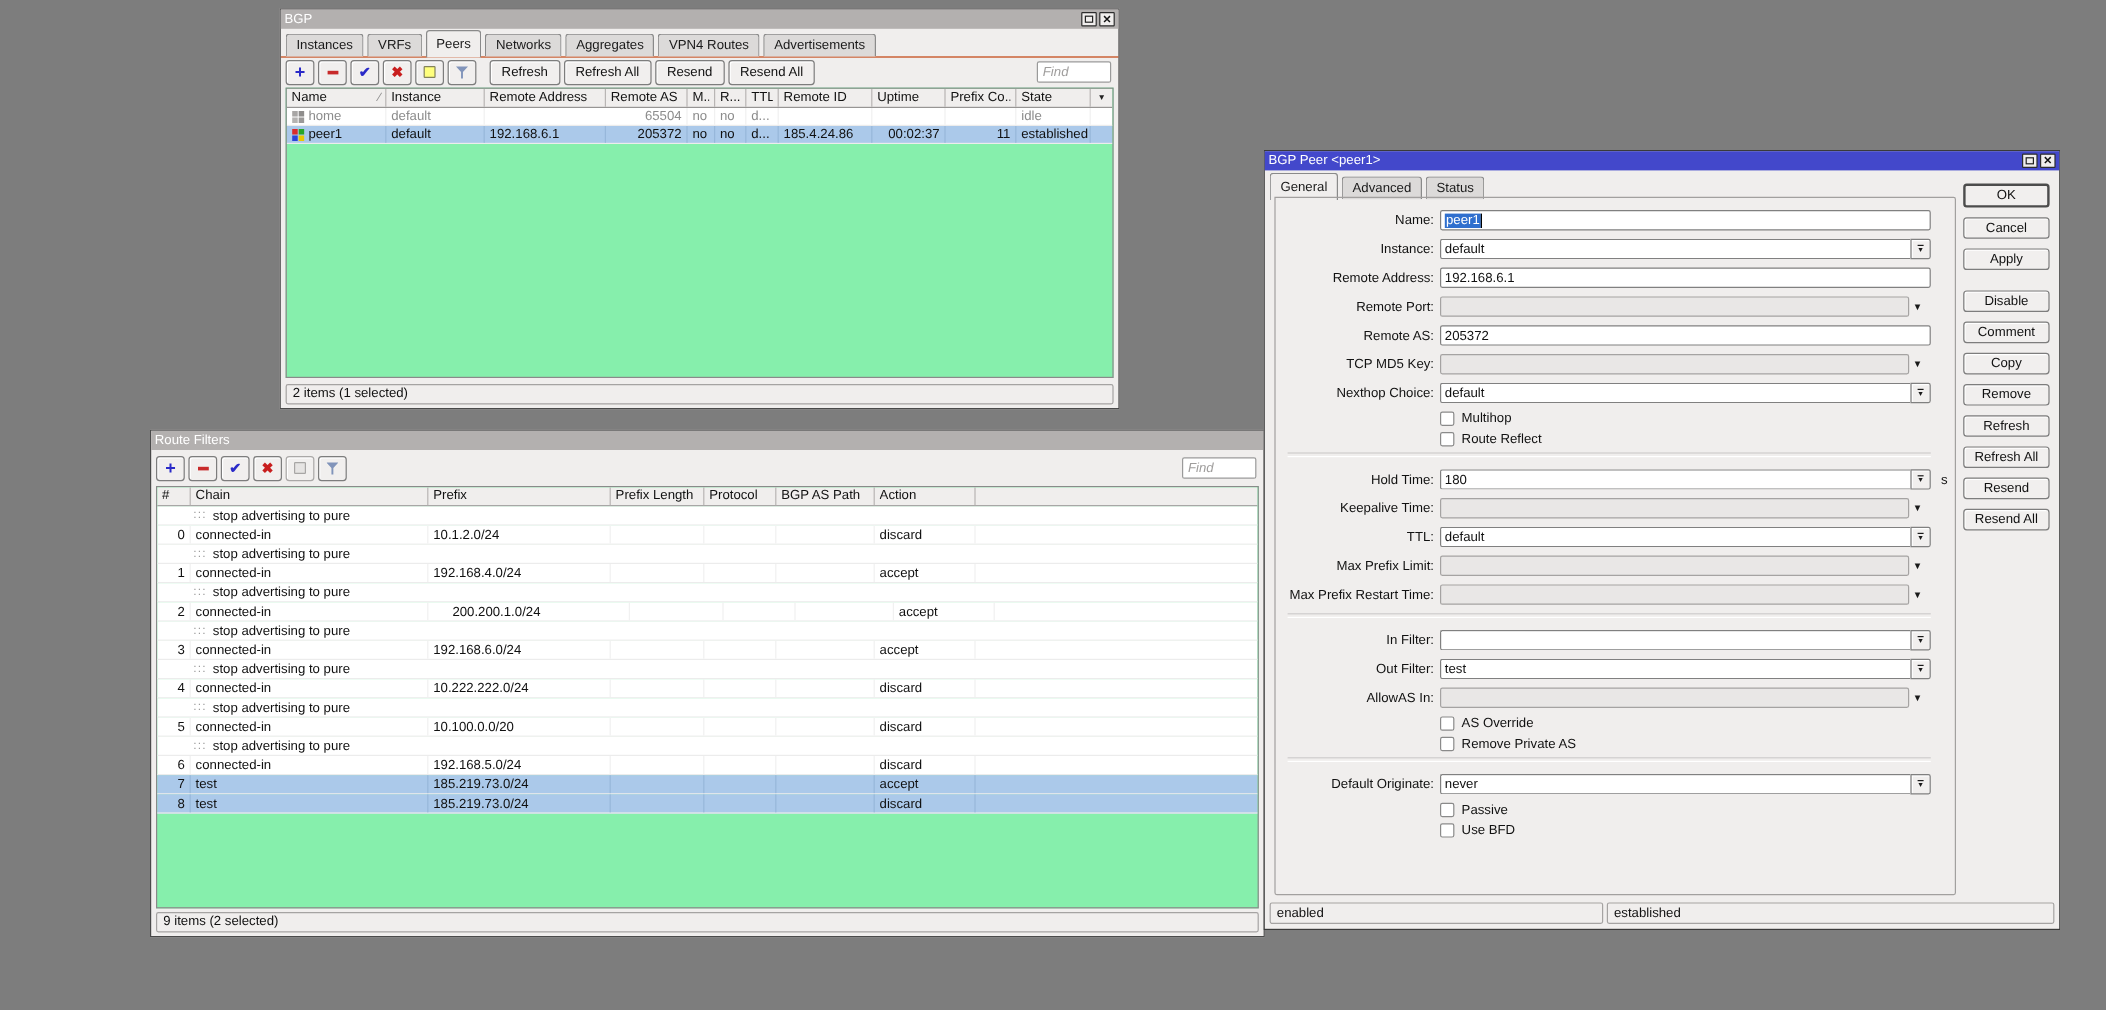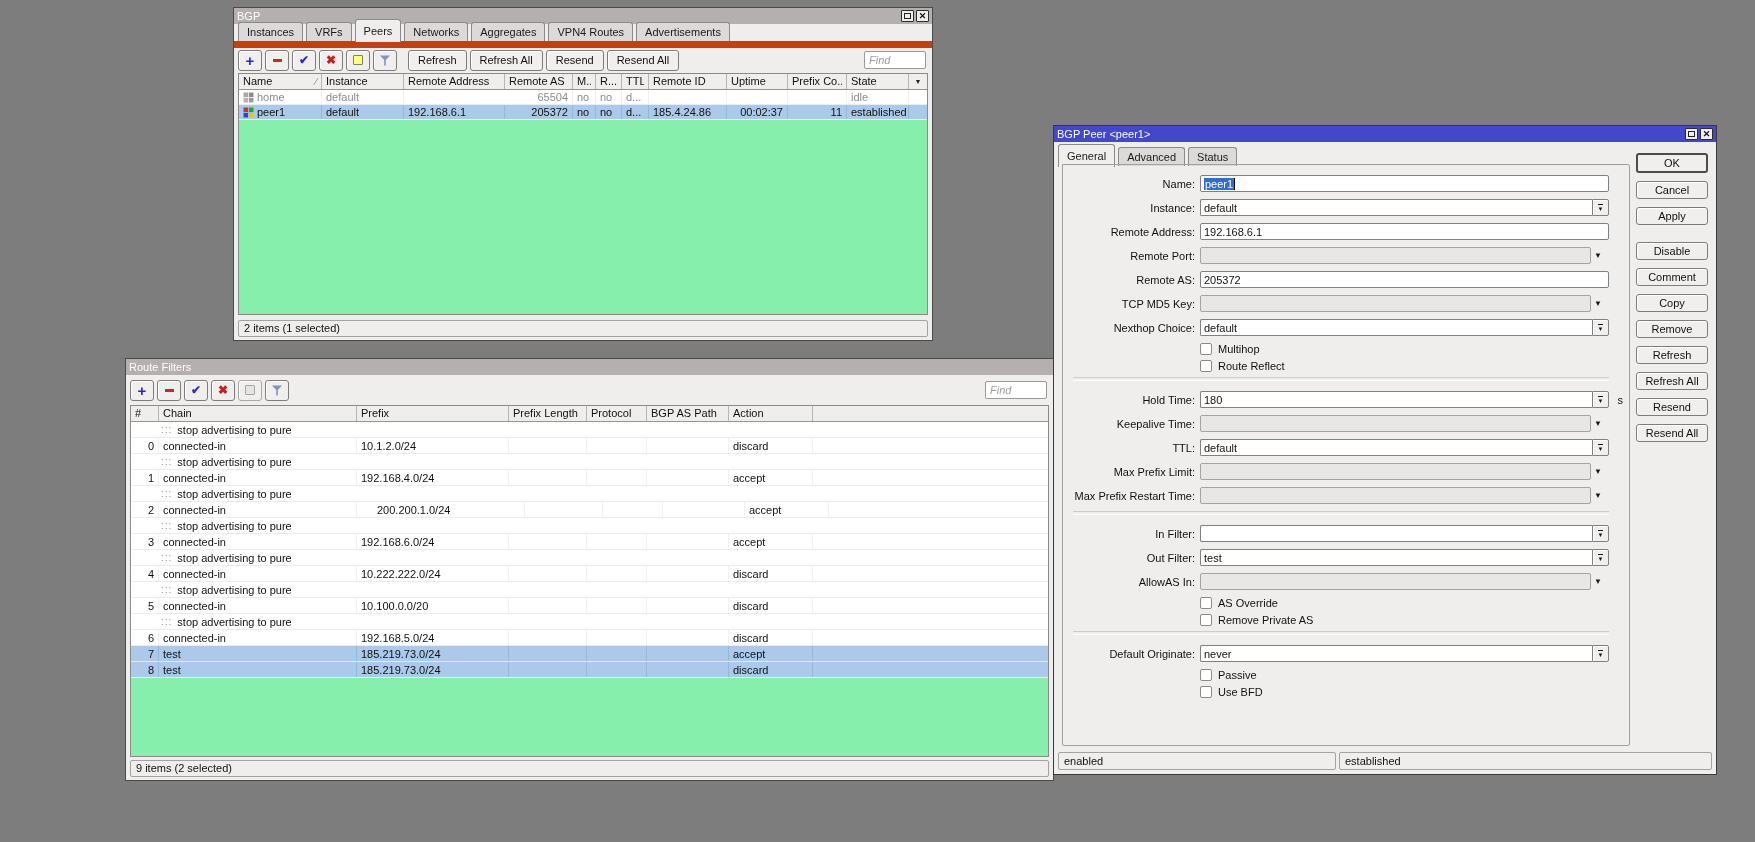--- a/index.html
+++ b/index.html
@@ -5,21 +5,21 @@
   html,body{margin:0;padding:0;background:#7d7d7d;font-family:"Liberation Sans",sans-serif;}
   .desktop{position:relative;width:1755px;height:842px;background:#7d7d7d;overflow:hidden;}
   .window{position:absolute;background:#f0eeed;border:1px solid #4a4a4a;box-sizing:border-box;}
   .titlebar{position:absolute;top:0;left:0;right:0;height:16px;display:flex;align-items:center;padding:0 3px;color:#fff;font-size:11px;box-sizing:border-box;}
   .titlebar.inactive{background:#b3b0af;}
   .titlebar.active{background:#4348cb;}
   .tb-title{flex:1;white-space:nowrap;overflow:hidden;}
   .tb-btns{display:flex;gap:2px;}
   .tb-btn{width:13px;height:12px;background:#f0eeed;border:1px solid #2c2c2c;border-radius:1px;display:flex;align-items:center;justify-content:center;color:#111;font-size:9px;line-height:9px;font-weight:bold;box-sizing:border-box;}
   .glyph-max{width:7px;height:6px;border:1px solid #222;box-sizing:border-box;}
-  .tabbar{position:absolute;top:16px;left:0;right:0;height:24px;display:flex;align-items:flex-end;padding:0 4px;border-bottom:7px solid #c2410c;box-sizing:border-box;}
+  .tabbar{position:absolute;top:16px;left:0;right:0;height:24px;display:flex;align-items:flex-end;padding:0 4px;border-bottom:1px solid #c2410c;box-sizing:border-box;}
   .tab{height:19px;line-height:18px;padding:0 8px;font-size:11px;color:#1a1a1a;background:#dcdad9;border:1px solid #8a8a8a;border-bottom:none;border-radius:3px 3px 0 0;margin-right:3px;box-sizing:border-box;white-space:nowrap;}
   .tab.active{height:23px;line-height:22px;background:#f0eeed;margin-bottom:-1px;}
   .toolbar{position:absolute;left:4px;right:4px;height:22px;display:flex;align-items:center;gap:3px;}
   .icon-btn{width:24px;height:21px;background:#f1efee;border:1px solid #7d7d7d;border-radius:3px;box-shadow:inset 1px 1px 0 #fff;display:flex;align-items:center;justify-content:center;box-sizing:border-box;}
   .icon-btn.disabled{border-color:#aaa8a7;}
   .btn{height:21px;background:#f1efee;border:1px solid #7d7d7d;border-radius:3px;box-shadow:inset 1px 1px 0 #fff;font-family:"Liberation Sans",sans-serif;font-size:11px;color:#111;padding:0 9px;white-space:nowrap;box-sizing:border-box;}
   .ic-add{color:#2a2ac8;font-weight:bold;font-size:15px;line-height:11px;}
   .ic-remove{width:9px;height:3px;background:#c82a2a;}
   .ic-enable{color:#2a2ac8;font-weight:bold;font-size:12px;line-height:12px;}
   .ic-disable{color:#c81e1e;font-weight:bold;font-size:12px;line-height:12px;}

